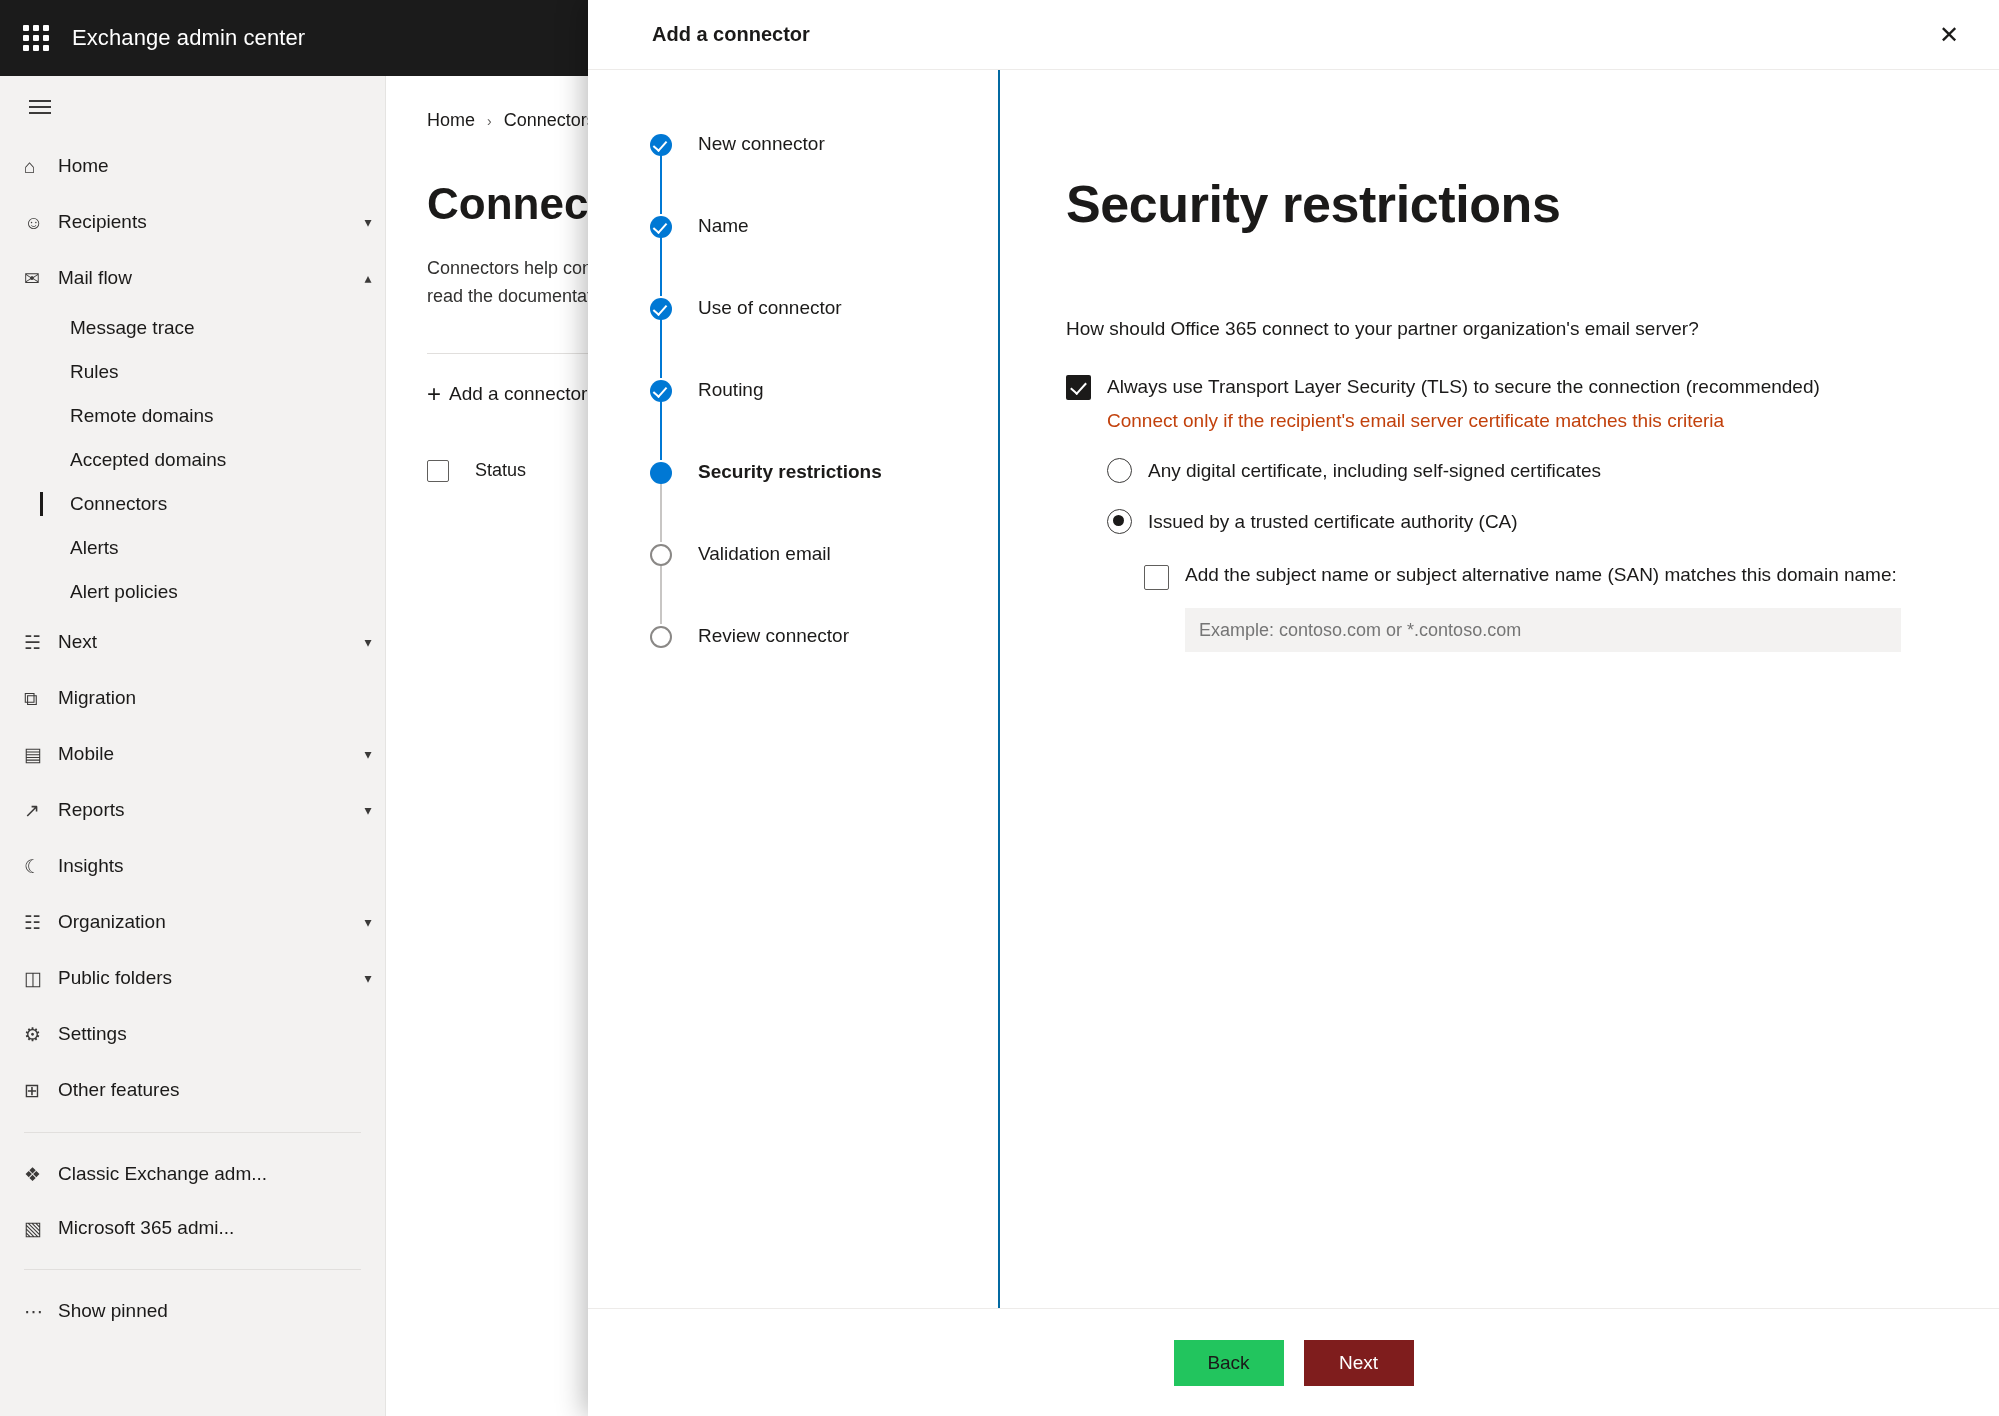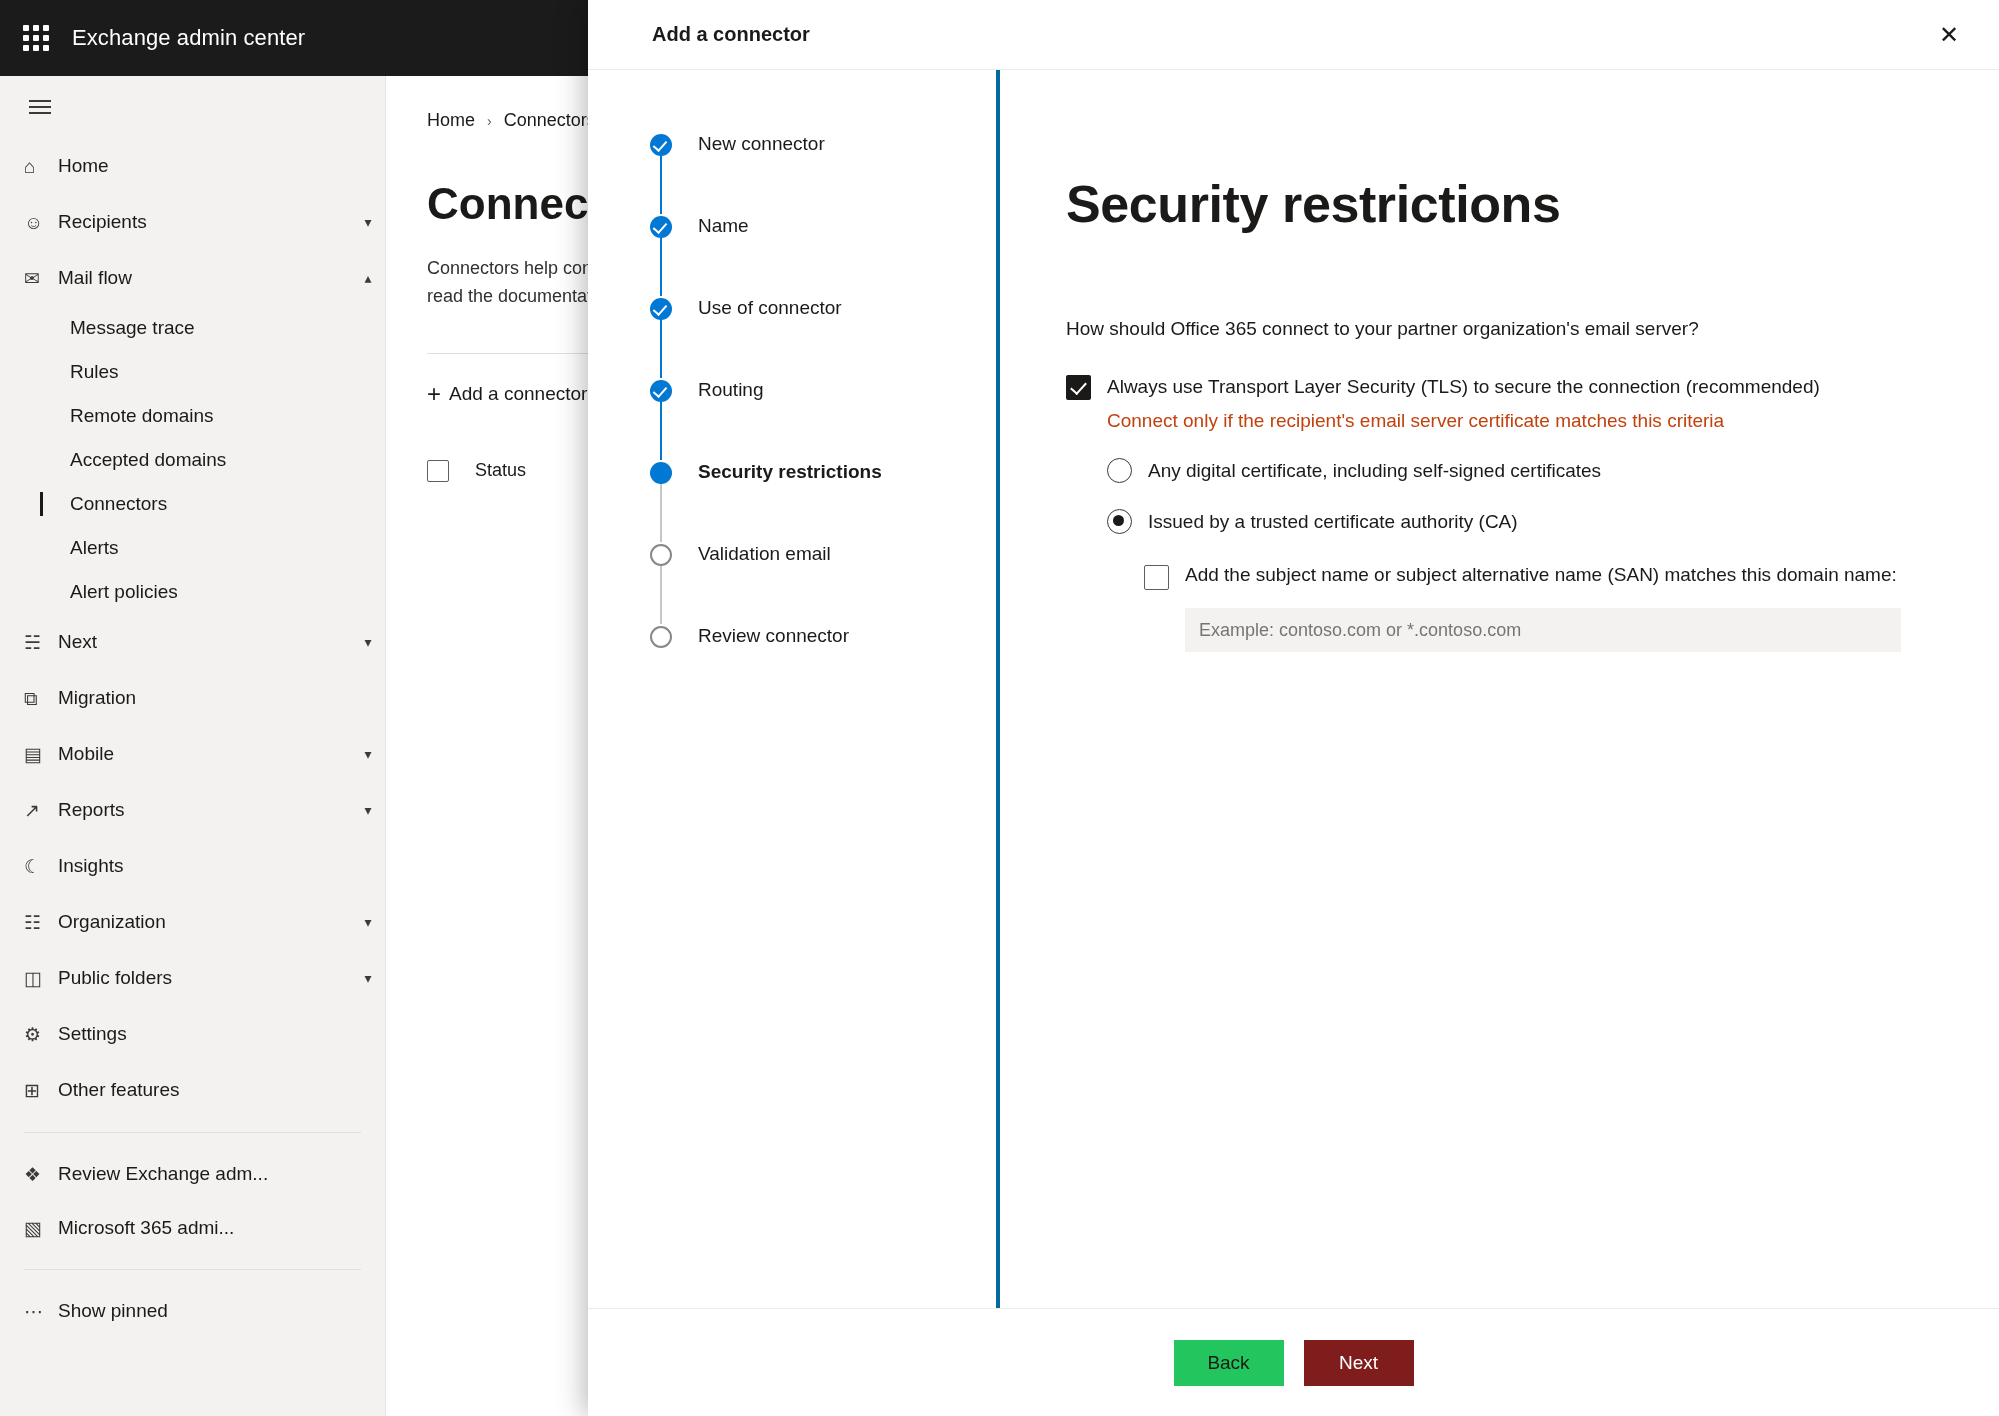--- a/index.html
+++ b/index.html
@@ -198,21 +198,21 @@
     font-size: 24px;
     color: #1b1a19;
   }
   #modal-body {
     flex: 1;
     display: flex;
     min-height: 0;
   }
   #wizard {
     width: 412px;
-    border-right: 4px solid #0369a1;
+    border-right: 2px solid #0369a1;
     padding: 62px 0 0 62px;
   }
   .step {
     position: relative;
     height: 82px;
     display: flex;
     align-items: flex-start;
   }
   .step:last-child { height: auto; }
   .step .dot {
@@ -499,21 +499,21 @@
       </div>
       <div class="nav-item">
         <span class="ico gi">⊞</span>
         <span class="lbl">Other features</span>
       </div>
 
       <div class="nav-sep"></div>
 
       <div class="nav-bottom">
         <span class="ico gi">❖</span>
-        <span>Review Exchange adm...</span>
+        <span>Classic Exchange adm...</span>
       </div>
       <div class="nav-bottom">
         <span class="ico gi">▧</span>
         <span>Microsoft 365 admi...</span>
       </div>
 
       <div class="nav-sep"></div>
 
       <div class="nav-bottom">
         <span class="ico gi">⋯</span>

